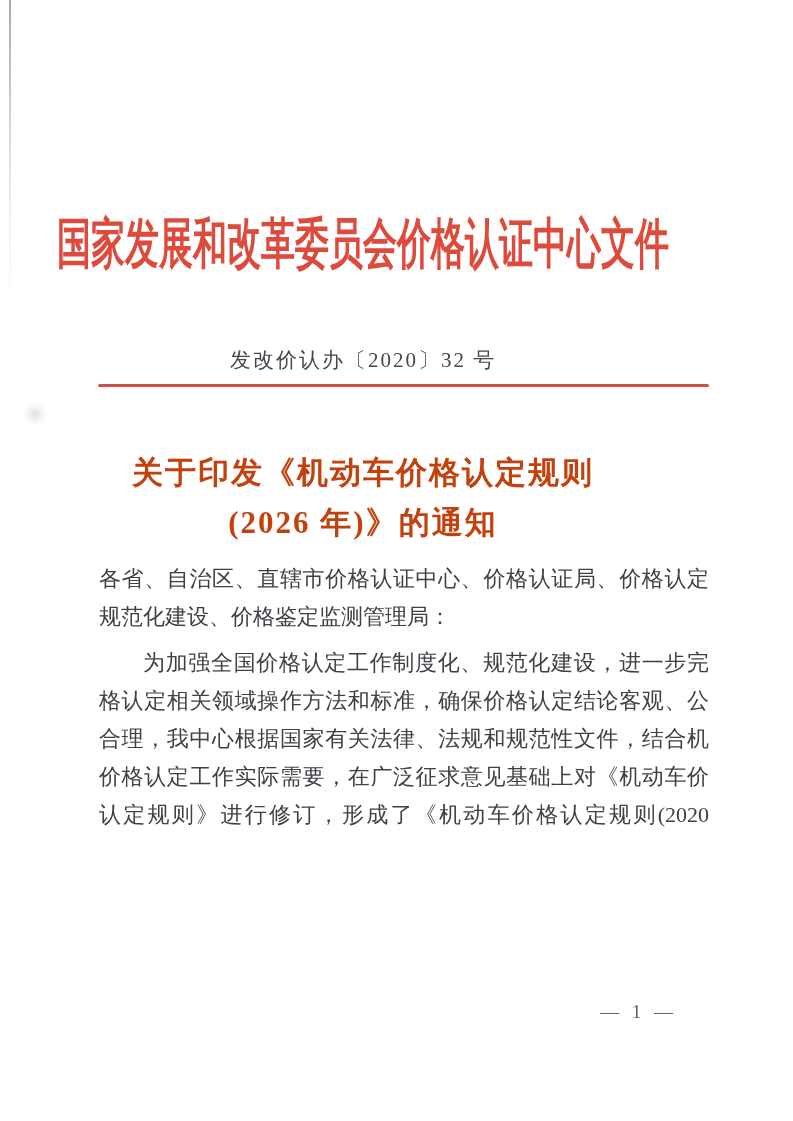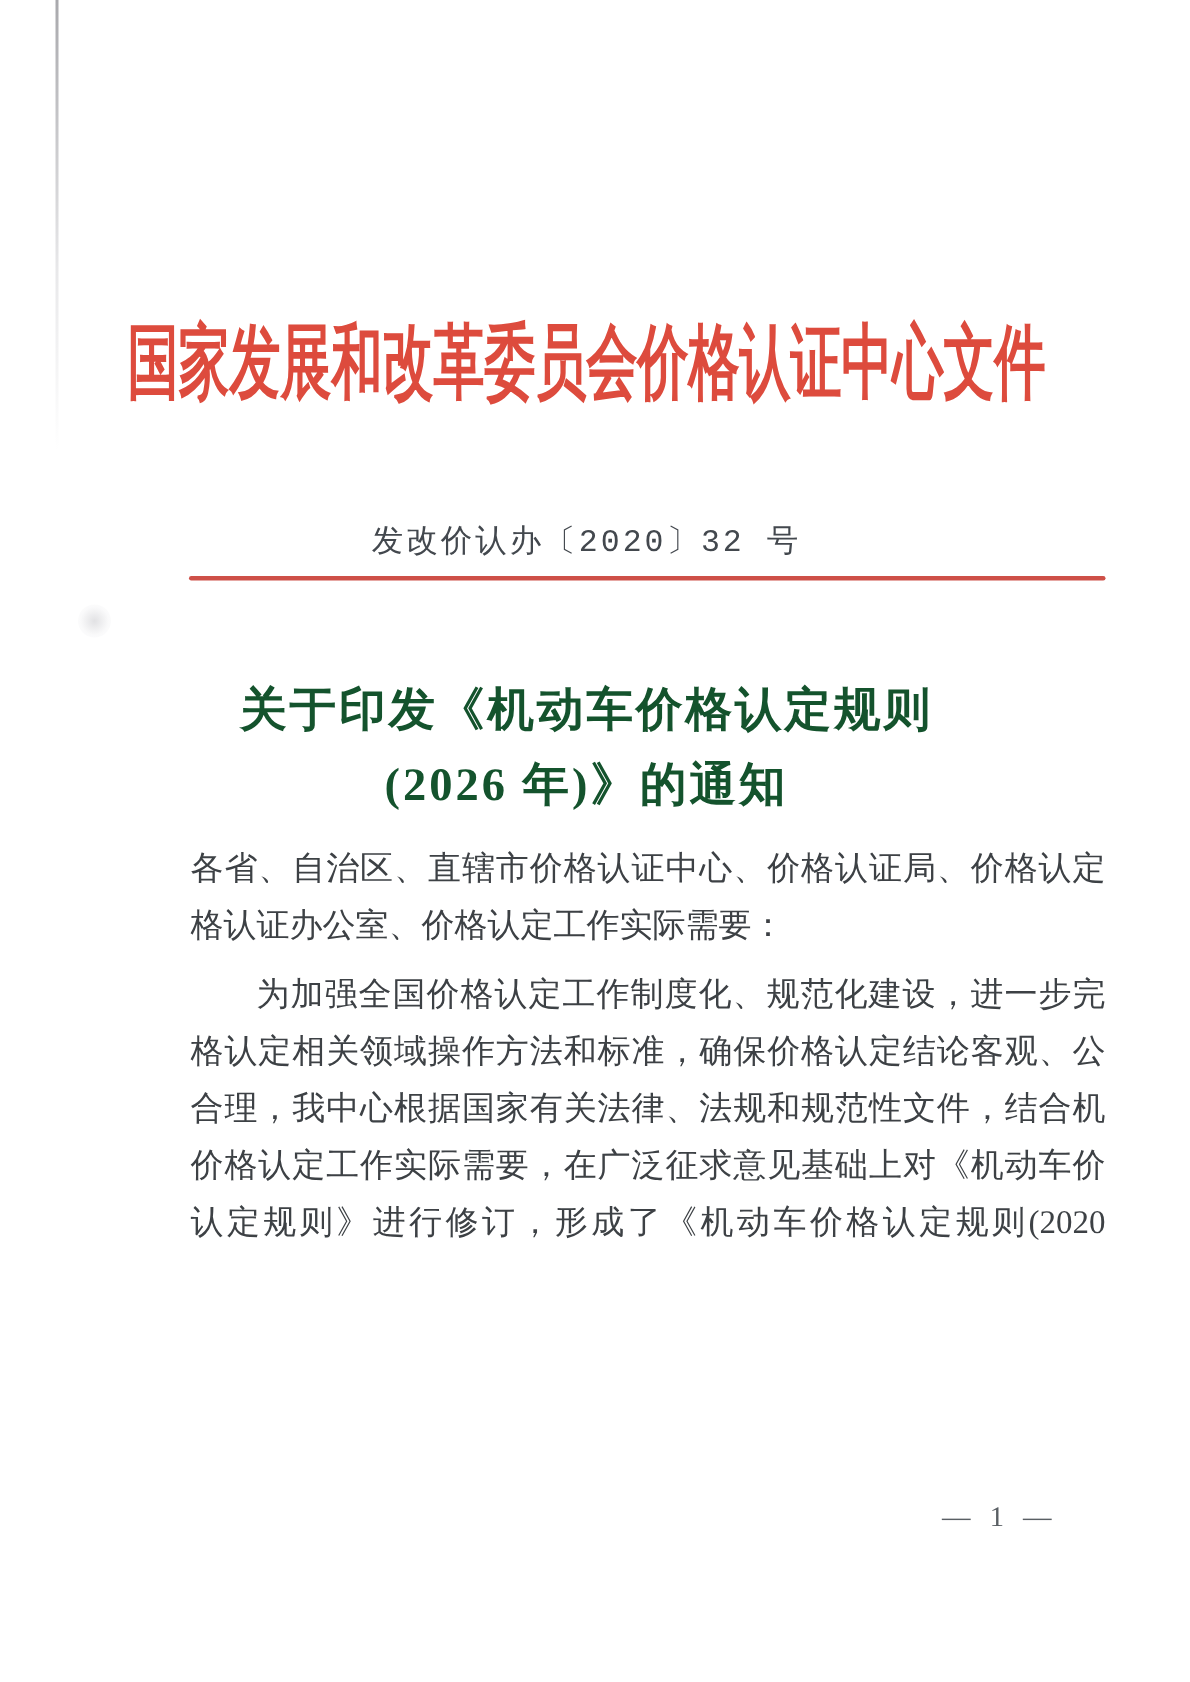--- a/index.html
+++ b/index.html
@@ -7,21 +7,20 @@
     padding: 0;
     background: #ffffff;
   }
   .page {
     position: relative;
     width: 726px;
     height: 1121px;
     background: #ffffff;
     overflow: hidden;
     font-family: "Liberation Serif", "DejaVu Serif", serif;
-    margin-left: 28px;
   }
   
   .edge-artifact {
     position: absolute;
     left: 9px;
     top: 0;
     width: 2px;
     height: 300px;
     background: linear-gradient(to bottom, rgba(140,140,145,0.75), rgba(190,190,195,0.35) 60%, rgba(220,220,225,0));
     pointer-events: none;
@@ -55,21 +54,20 @@
   
   .doc-number {
     position: absolute;
     top: 346px;
     left: 0;
     width: 100%;
     text-align: center;
     font-size: 21px;
     letter-spacing: 2px;
     color: #43484e;
-    font-family: Liberation Mono, monospace;
   }
   
   .red-rule {
     position: absolute;
     top: 384px;
     left: 98px;
     width: 611px;
     height: 3px;
     background: #ce5048;
     border-radius: 2px;
@@ -78,21 +76,21 @@
   .notice-title {
     position: absolute;
     top: 448px;
     left: 0;
     width: 100%;
     text-align: center;
     font-weight: bold;
     font-size: 31px;
     line-height: 50px;
     letter-spacing: 2px;
-    color: #14532d;
+    color: #c2410c;
   }
   
   .body-block {
     position: absolute;
     top: 560px;
     left: 99px;
     width: 610px;
     font-size: 22px;
     color: #3d4145;
   }
@@ -141,21 +139,21 @@
 
   <div class="red-rule"></div>
 
   <div class="notice-title">
     <div>关于印发《机动车价格认定规则</div>
     <div>(2026 年)》的通知</div>
   </div>
 
   <div class="body-block">
     <div class="bline fill">各省、自治区、直辖市价格认证中心、价格认证局、价格认定局、价</div>
-    <div class="bline">格认证办公室、价格认定工作实际需要：</div>
+    <div class="bline">规范化建设、价格鉴定监测管理局：</div>
 
     <div class="bline fill indent para-gap">为加强全国价格认定工作制度化、规范化建设，进一步完善价</div>
     <div class="bline fill">格认定相关领域操作方法和标准，确保价格认定结论客观、公正、</div>
     <div class="bline fill">合理，我中心根据国家有关法律、法规和规范性文件，结合机动车</div>
     <div class="bline fill">价格认定工作实际需要，在广泛征求意见基础上对《机动车价格</div>
     <div class="bline fill">认定规则》进行修订，形成了《机动车价格认定规则(2020 年)》，</div>
 
   </div>
 
   <div class="page-number">— 1 —</div>

